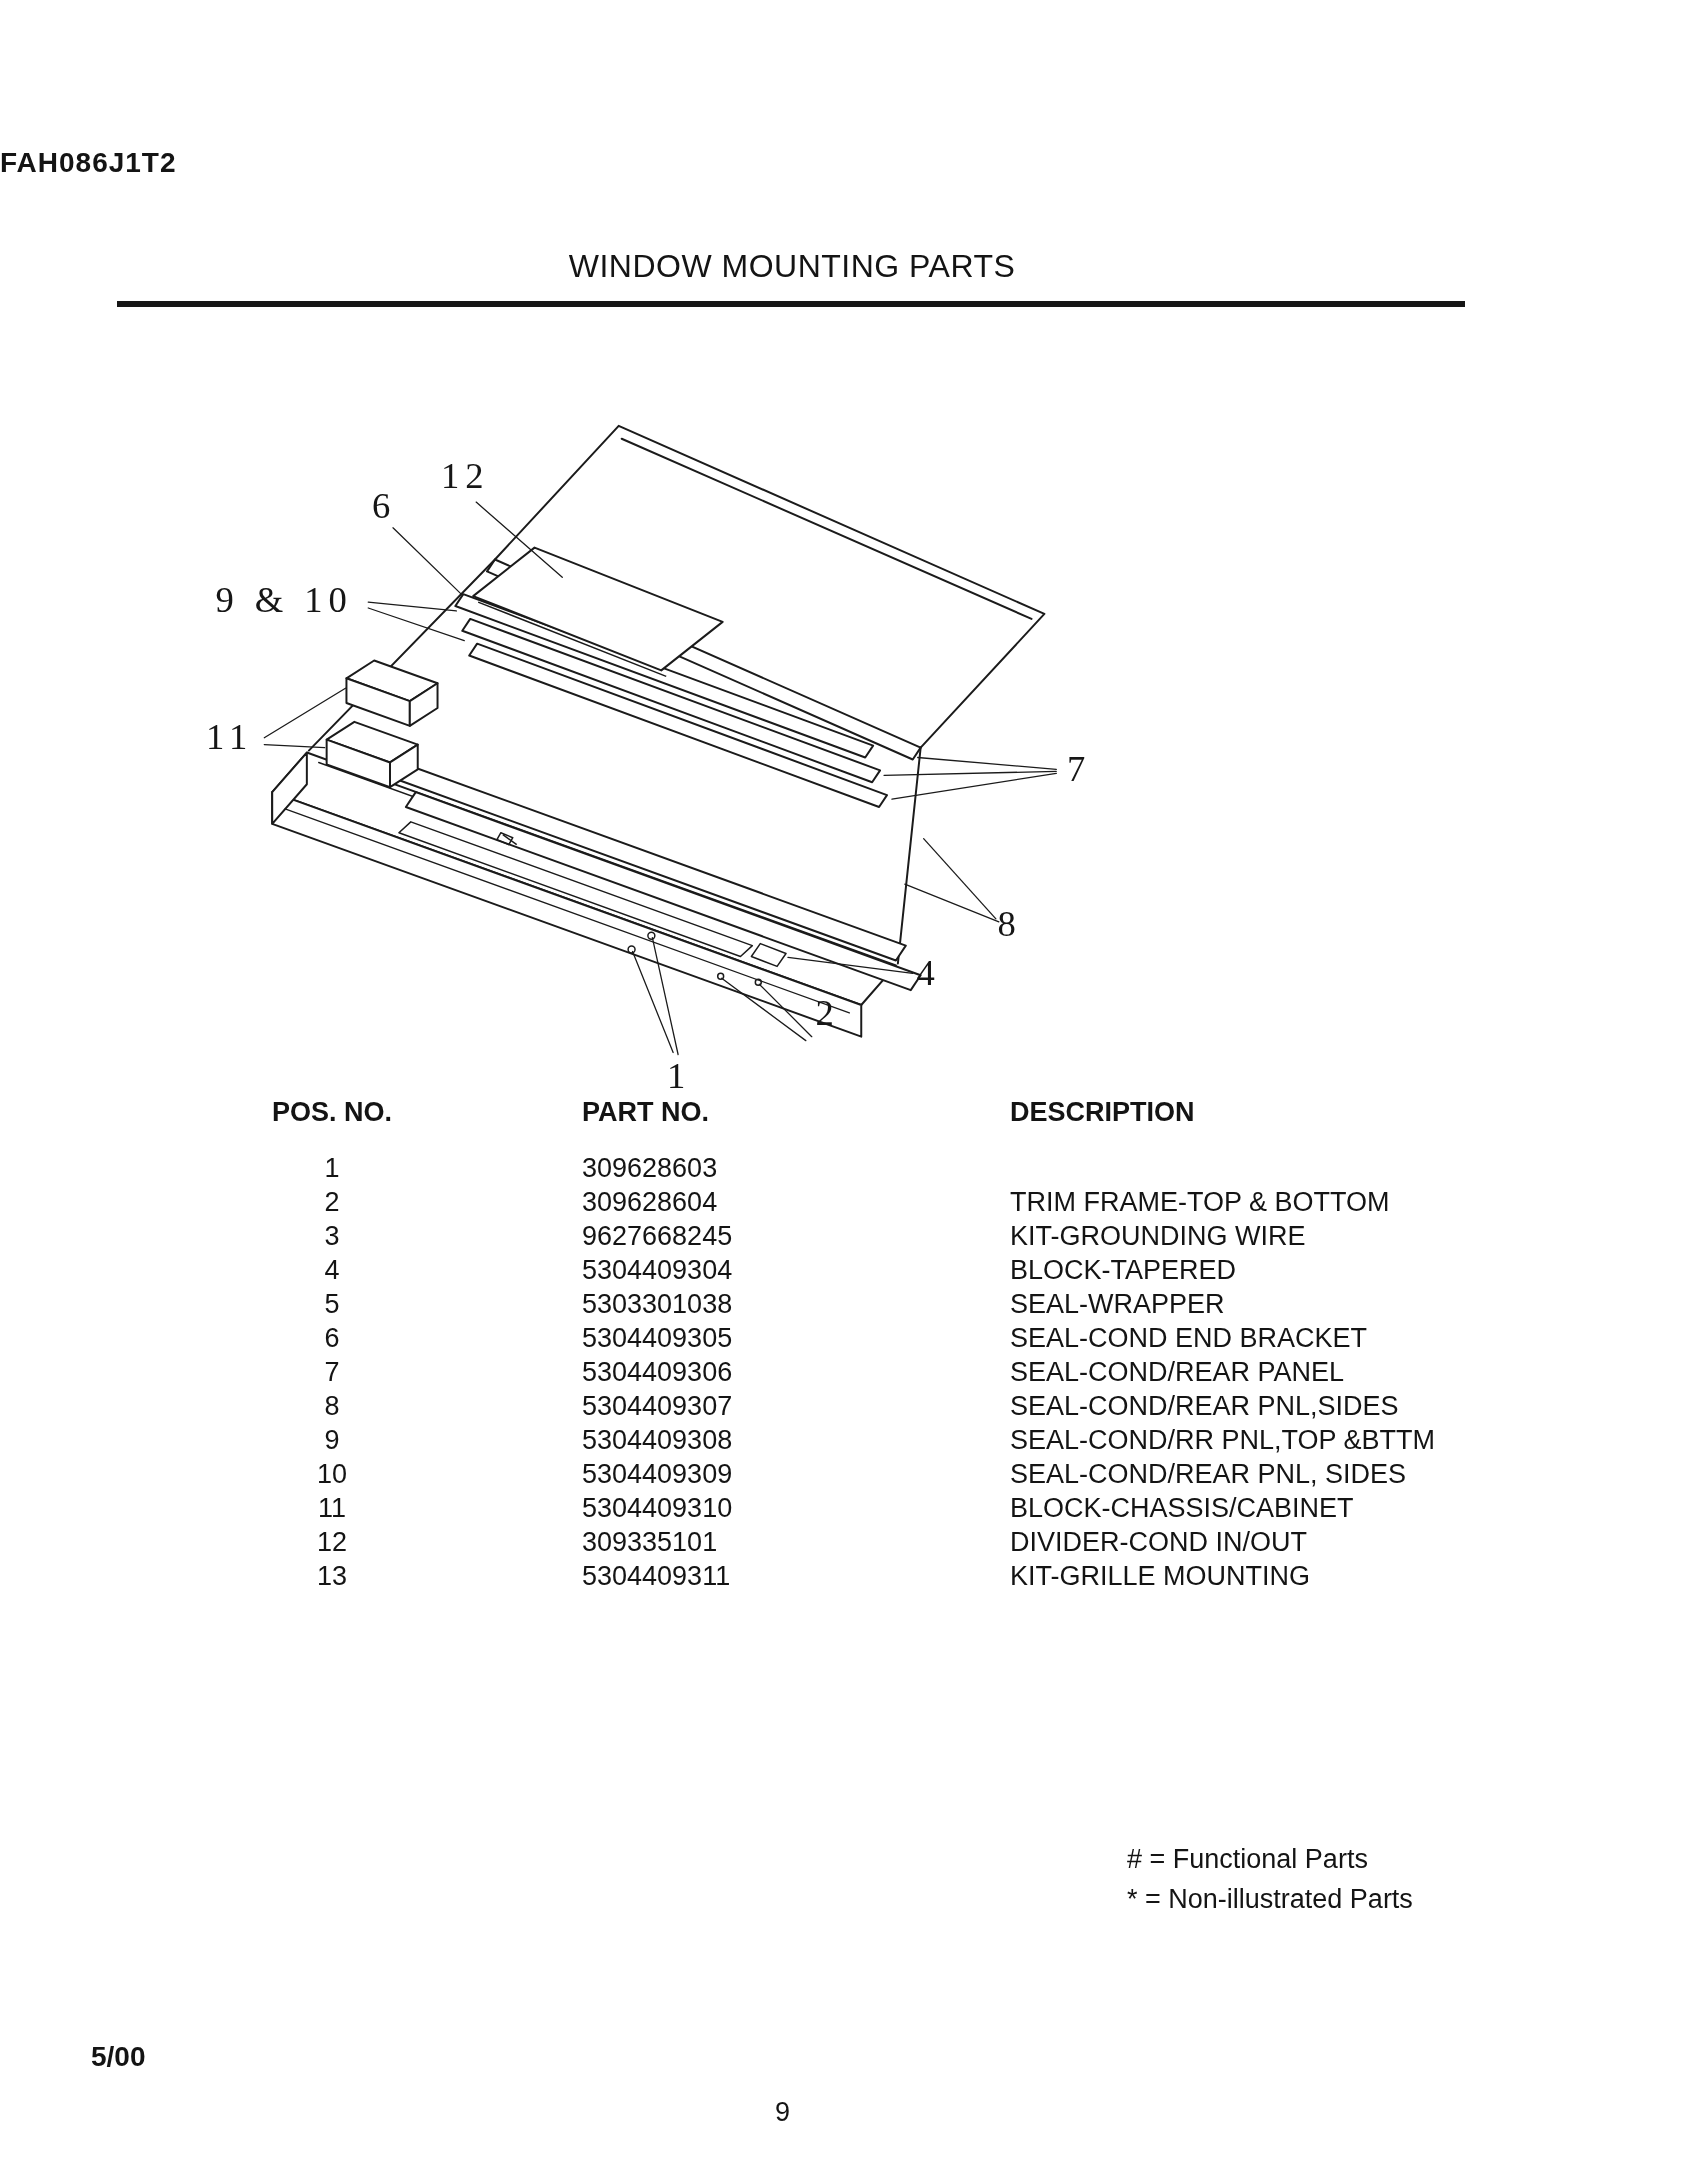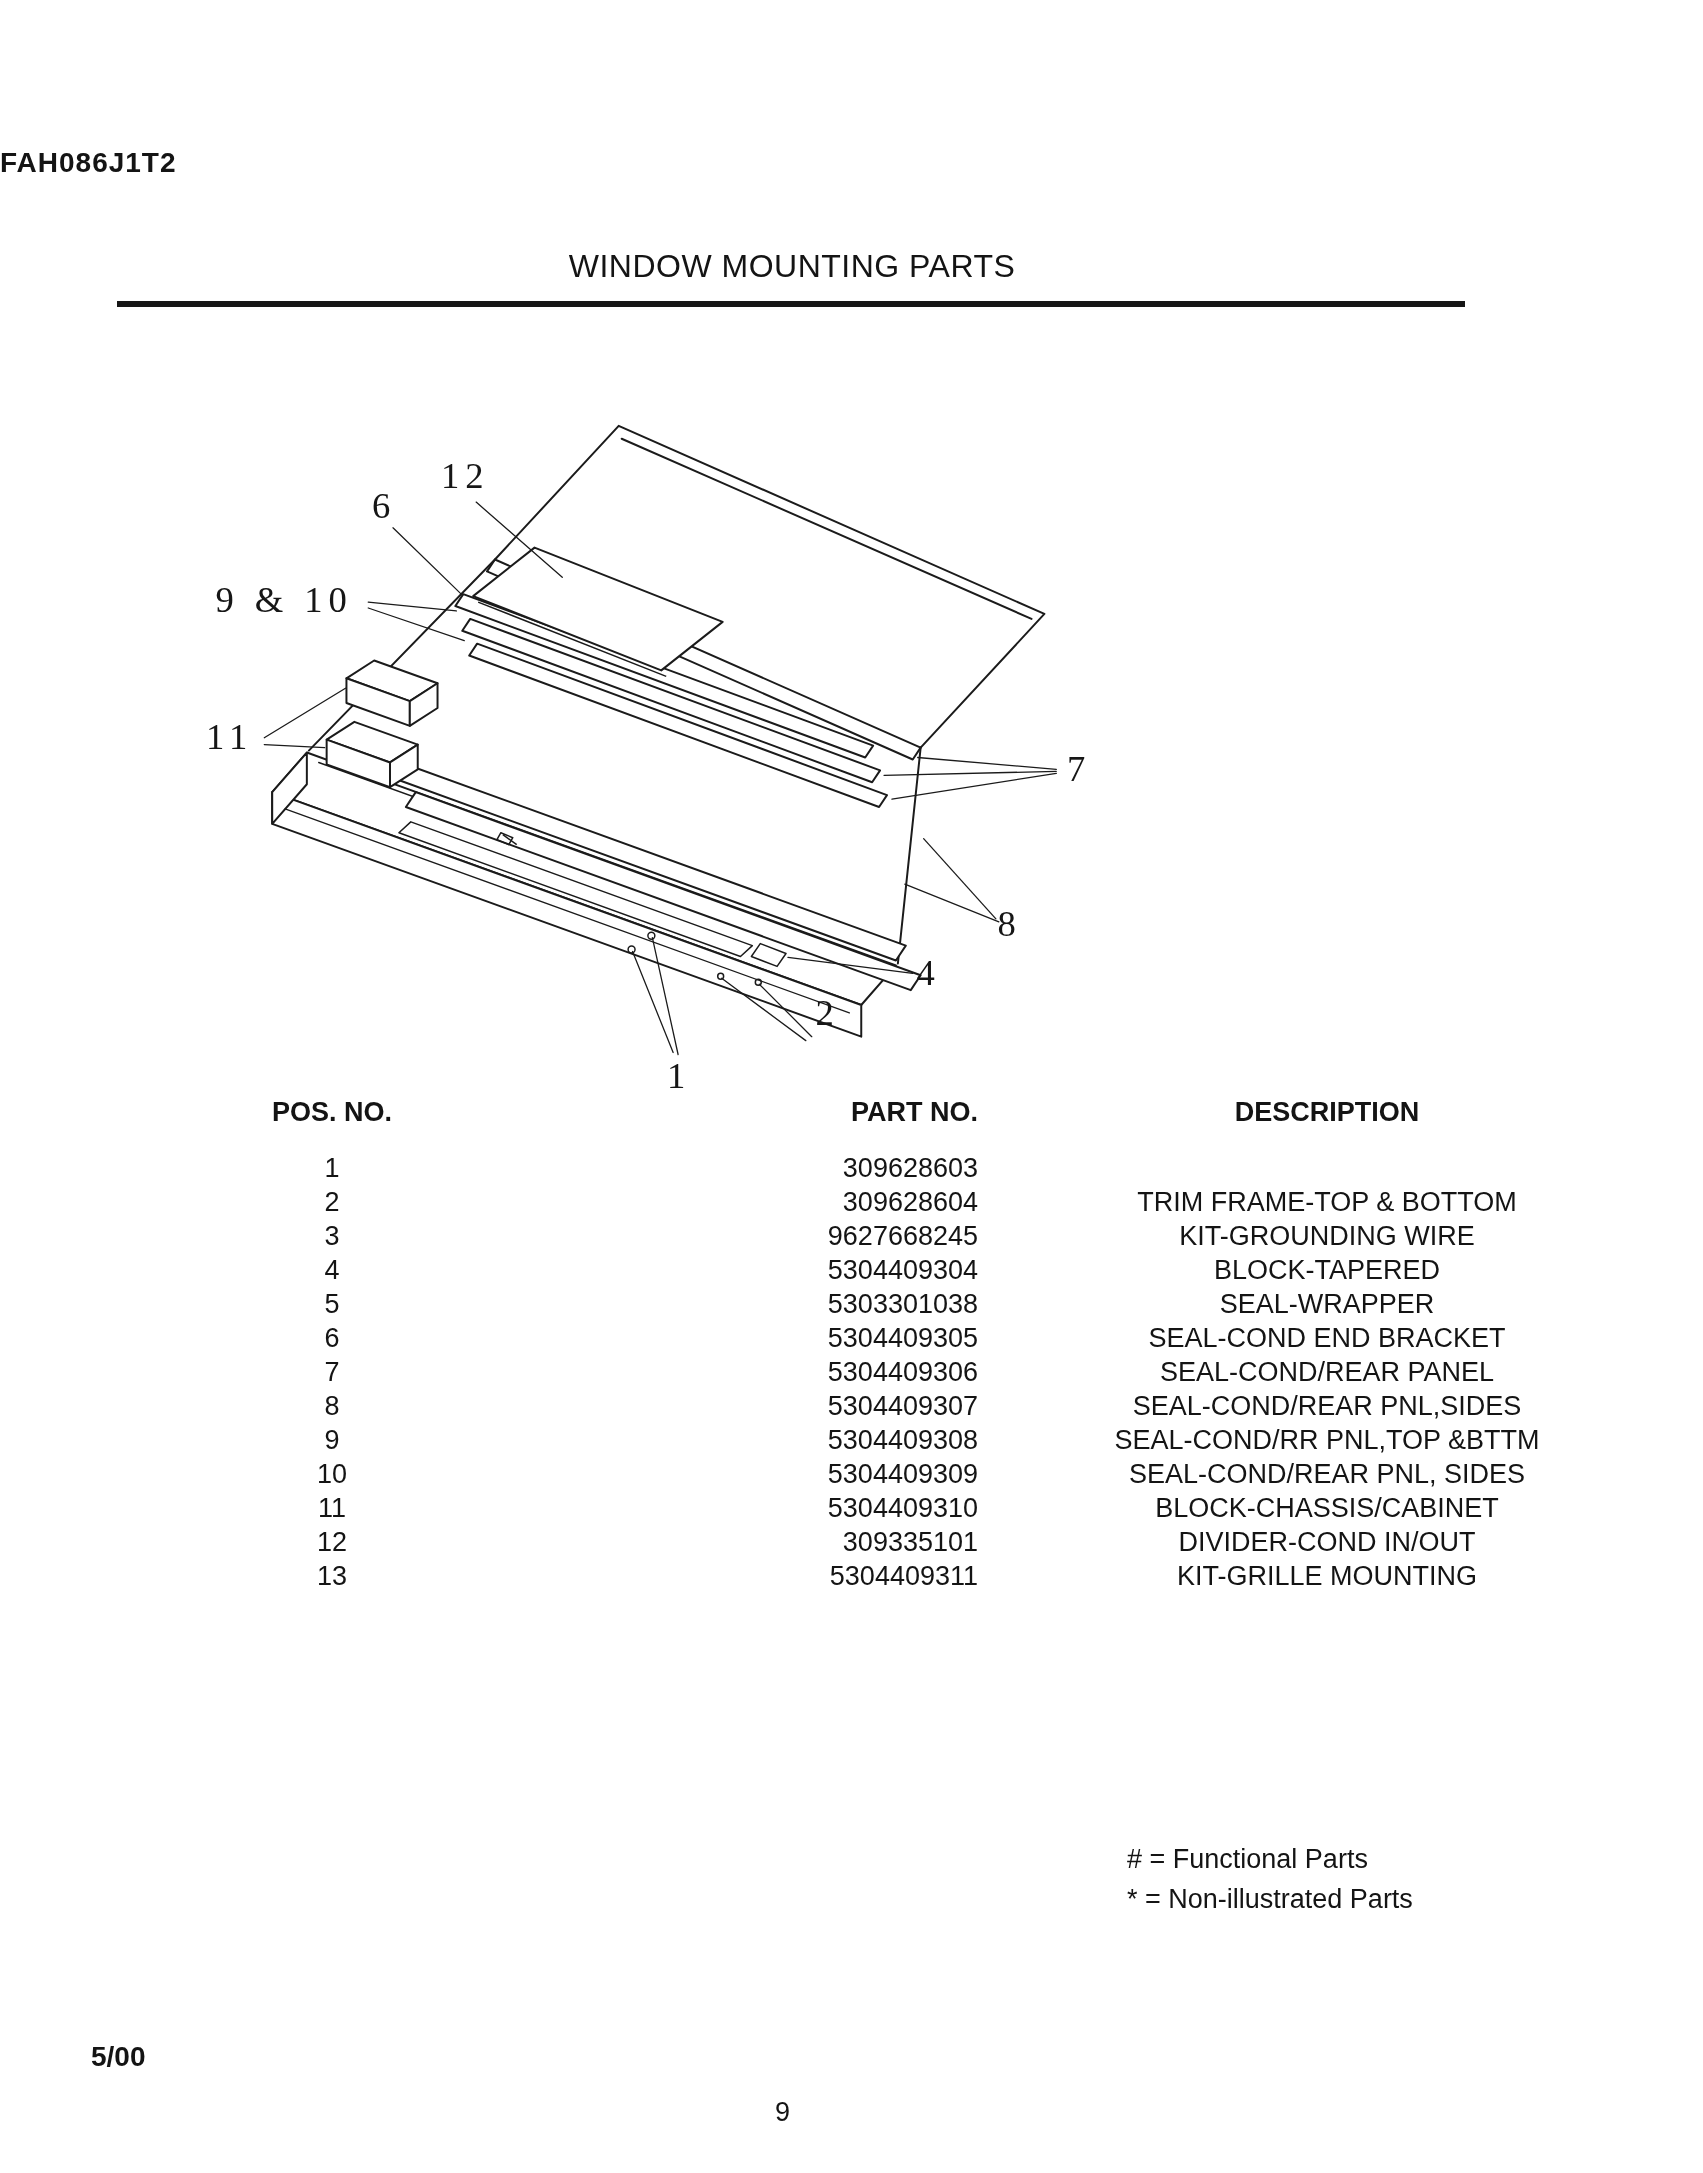--- a/index.html
+++ b/index.html
@@ -28,22 +28,22 @@
   .callout {
     font-family:"Liberation Serif", serif;
     font-size:37px; letter-spacing:6px; fill:#161616;
   }
 
   .table { position:absolute; top:1097px; left:0; width:1391px; font-size:27px; }
   .thead { position:relative; height:38px; font-weight:bold; }
   .trows { margin-top:18px; }
   .trow { position:relative; height:34px; }
   .c-pos  { position:absolute; left:196px;  width:272px; text-align:center; }
-  .c-part { position:absolute; left:582px;  width:396px; text-align:right; }
-  .c-desc { position:absolute; left:1010px; width:634px; text-align:center; }
+  .c-part { position:absolute; left:582px;  width:396px; text-align:left; }
+  .c-desc { position:absolute; left:1010px; width:634px; text-align:left; }
 
   .notes { position:absolute; left:1127px; top:1839px; font-size:27px; line-height:40px; }
   .footer-date { position:absolute; left:91px; top:2041px; font-size:28px; font-weight:bold; }
   .page-number { position:absolute; left:733px; top:2097px; width:99px; text-align:center; font-size:27px; }
 </style>
 </head>
 <body>
 
 <div class="page">
 

